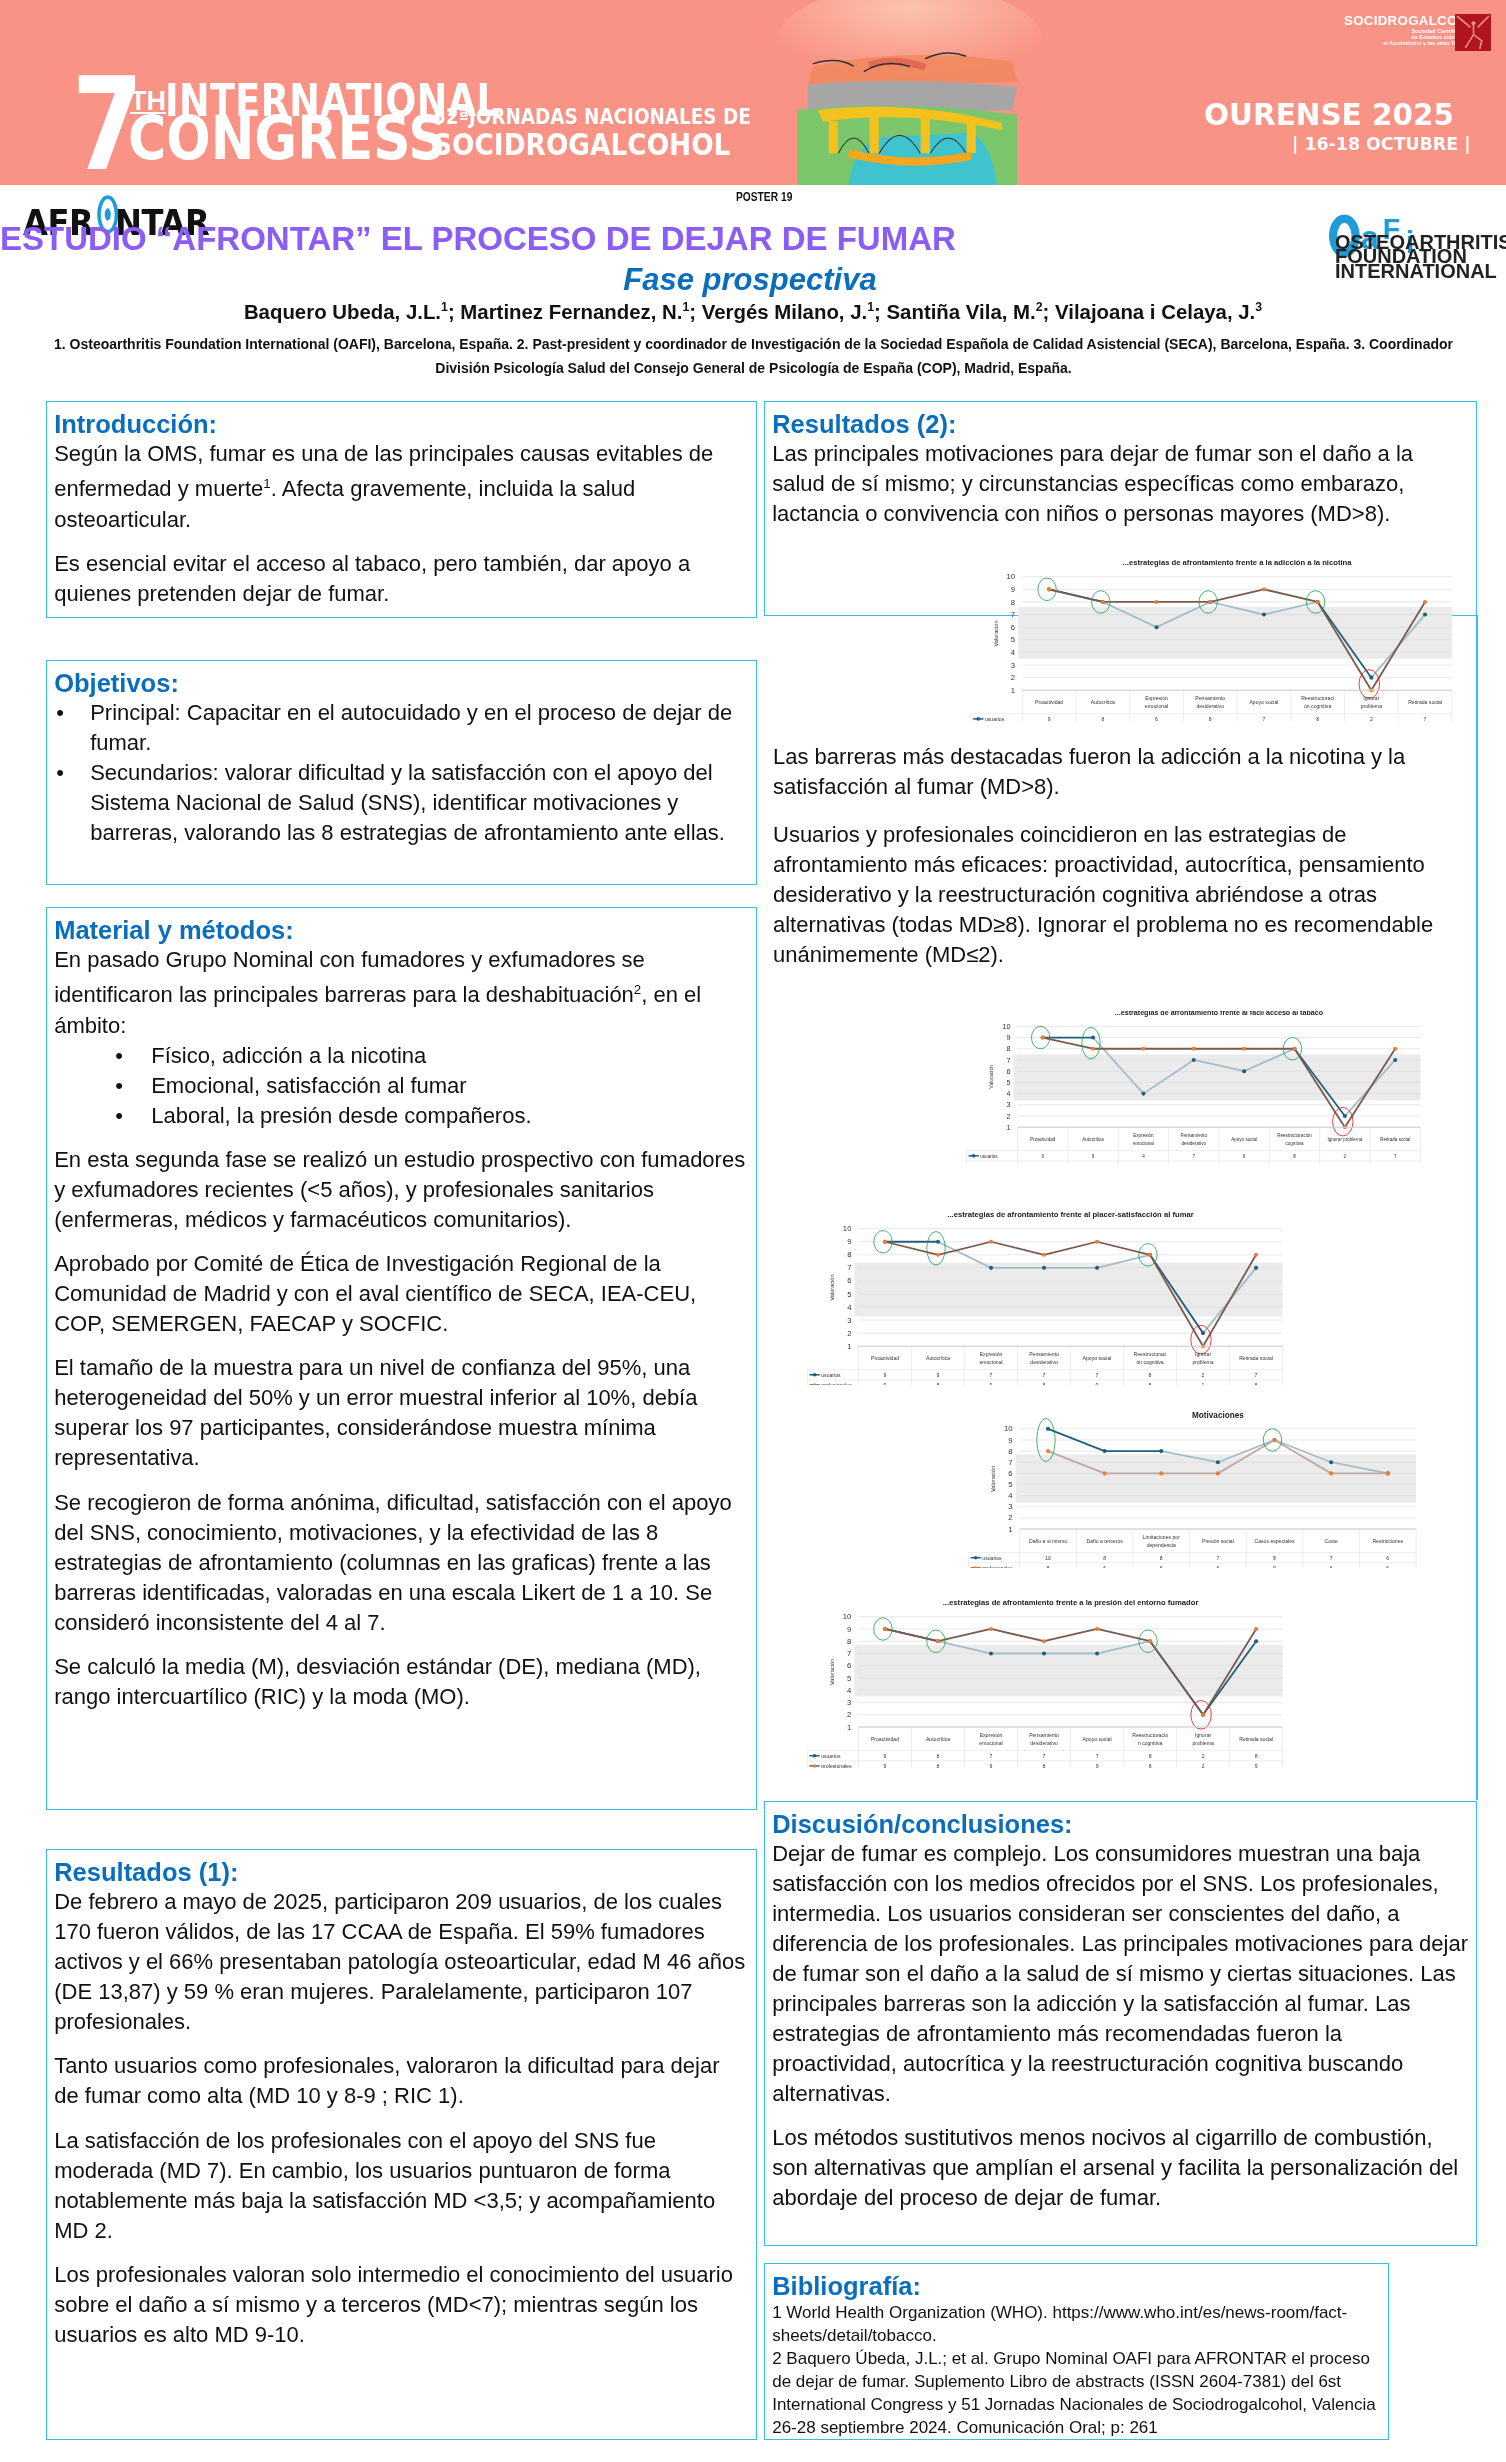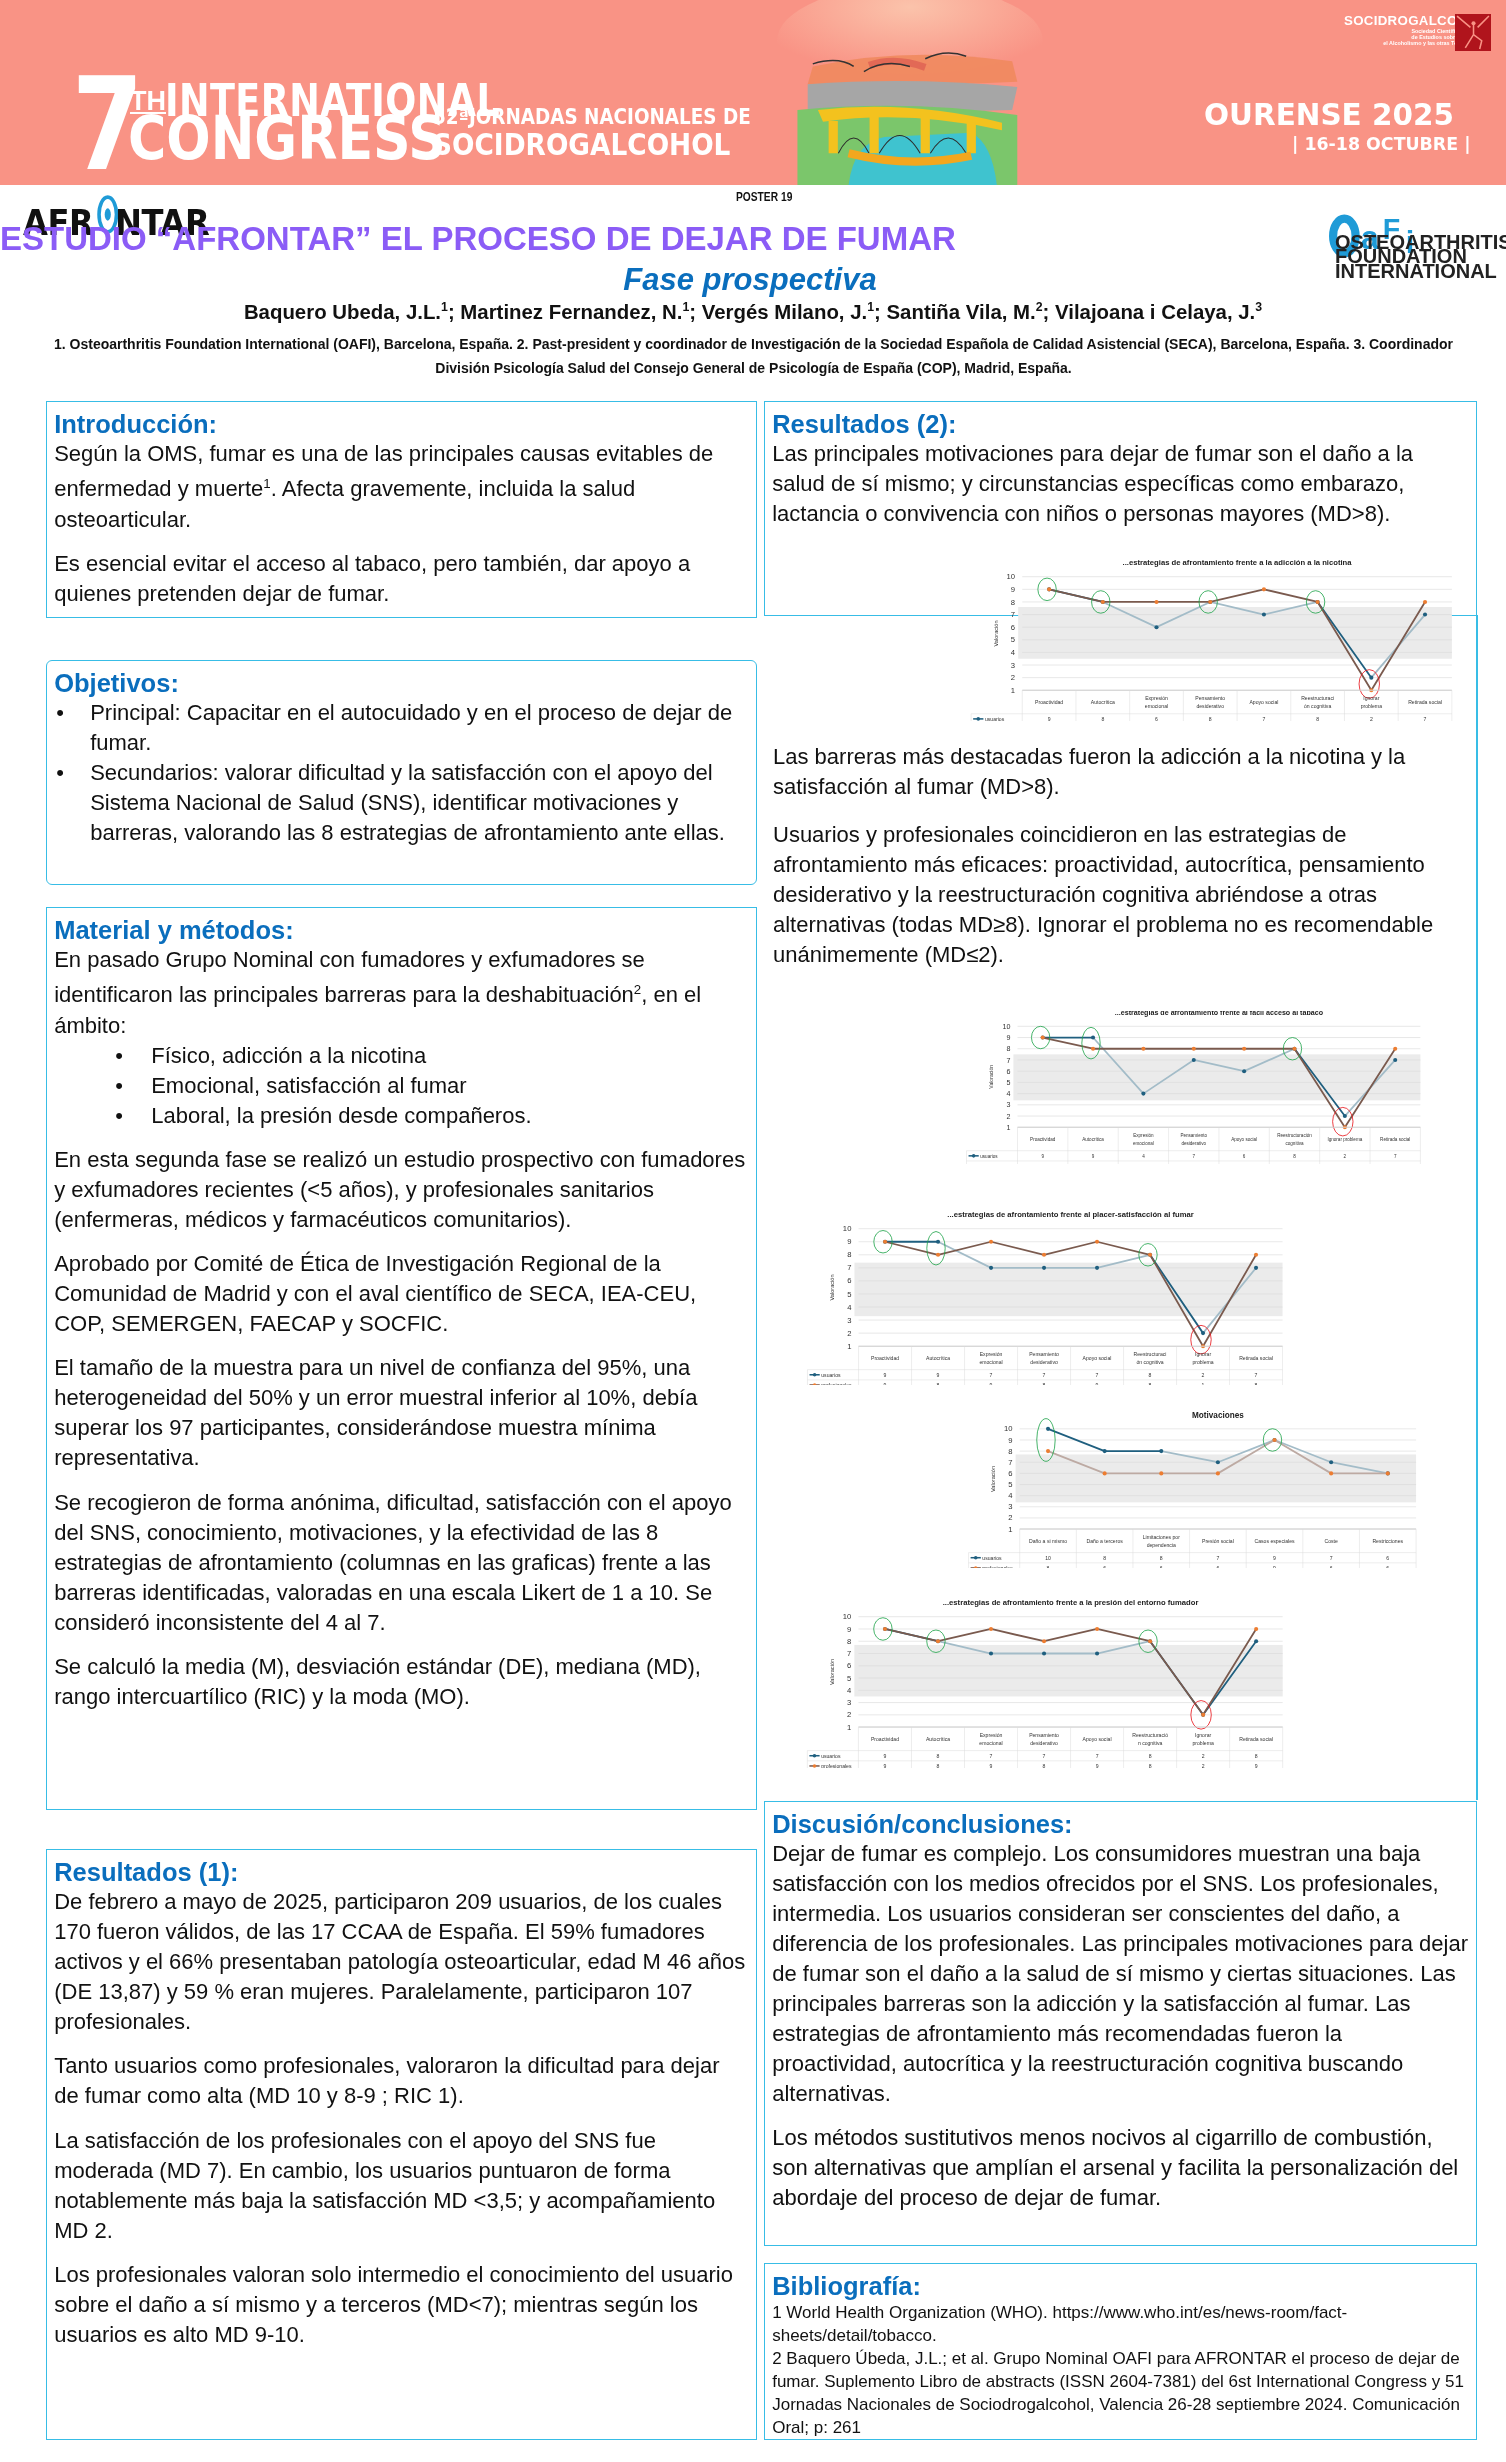--- a/index.html
+++ b/index.html
@@ -127,21 +127,21 @@
   <div>FOUNDATION</div>
   <div>INTERNATIONAL</div>
 </div>
 
 <div class="box" style="left:46px; top:401px; width:711px; height:217px;">
   <h2>Introducción:</h2>
   <p><span>Según la OMS, fumar es una de las principales causas evitables de enfermedad y muerte</span><sup>1</sup><span>. Afecta gravemente, incluida la salud osteoarticular.</span></p>
   <p>Es esencial evitar el acceso al tabaco, pero también, dar apoyo a quienes pretenden dejar de fumar.</p>
 </div>
 
-<div class="box obj" style="left:46px; top:660px; width:711px; height:225px;border-radius:6px;">
+<div class="box obj" style="left:46px; top:660px; width:711px; height:225px;">
   <h2>Objetivos:</h2>
   <ul>
     <li>Principal: Capacitar en el autocuidado y en el proceso de dejar de fumar.</li>
     <li>Secundarios: valorar dificultad y la satisfacción con el apoyo del Sistema Nacional de Salud (SNS), identificar motivaciones y barreras, valorando las 8 estrategias de afrontamiento ante ellas.</li>
   </ul>
 </div>
 
 <div class="box mm" style="left:46px; top:907px; width:711px; height:903px;">
   <h2>Material y métodos:</h2>
   <p><span>En pasado Grupo Nominal con fumadores y exfumadores se identificaron las principales barreras para la deshabituación</span><sup>2</sup><span>, en el ámbito:</span></p>
@@ -708,18 +708,18 @@
   </div>
 
 <div style="position:absolute; left:1476px; top:615px; width:1.5px; height:1185px; background:#38bde6;"></div>
 
 <div class="box" style="left:764px; top:1801px; width:713px; height:445px;">
   <h2>Discusión/conclusiones:</h2>
   <p>Dejar de fumar es complejo. Los consumidores muestran una baja satisfacción con los medios ofrecidos por el SNS. Los profesionales, intermedia. Los usuarios consideran ser conscientes del daño, a diferencia de los profesionales. Las principales motivaciones para dejar de fumar son el daño a la salud de sí mismo y ciertas situaciones. Las principales barreras son la adicción y la satisfacción al fumar. Las estrategias de afrontamiento más recomendadas fueron la proactividad, autocrítica y la reestructuración cognitiva buscando alternativas.</p>
   <p>Los métodos sustitutivos menos nocivos al cigarrillo de combustión, son alternativas que amplían el arsenal y facilita la personalización del abordaje del proceso de dejar de fumar.</p>
 </div>
 
-<div class="box" style="left:764px; top:2263px; width:713px; height:177px;">
+<div class="box" style="left:764px; top:2263px; width:625px; height:177px;">
   <h2>Bibliografía:</h2>
   <p style="font-size:17px; line-height:23px;">1 World Health Organization (WHO). https://www.who.int/es/news-room/fact-sheets/detail/tobacco.</p>
   <p style="font-size:17px; line-height:23px; margin-top:0;">2 Baquero Úbeda, J.L.; et al. Grupo Nominal OAFI para AFRONTAR el proceso de dejar de fumar. Suplemento Libro de abstracts (ISSN 2604-7381) del 6st International Congress y 51 Jornadas Nacionales de Sociodrogalcohol, Valencia 26-28 septiembre 2024. Comunicación Oral; p: 261</p>
 </div>
 
 
 </body></html>

